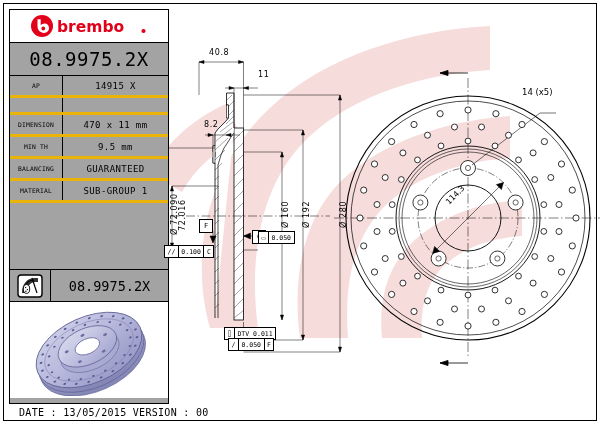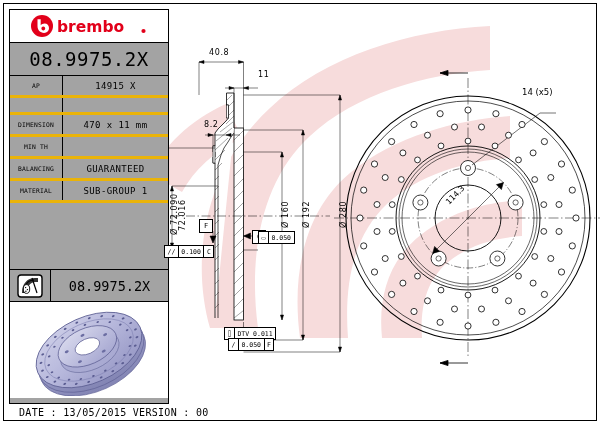--- a/index.html
+++ b/index.html
@@ -548,20 +548,21 @@
       <div class="tb-val"></div>
     </div>
 
     <div class="tb-row">
       <div class="tb-key">DIMENSION</div>
       <div class="tb-val">470 x 11 mm</div>
     </div>
 
     <div class="tb-row">
       <div class="tb-key">MIN TH</div>
+      <div class="tb-val">9.5 mm</div>
     </div>
 
     <div class="tb-row">
       <div class="tb-key">BALANCING</div>
       <div class="tb-val">GUARANTEED</div>
     </div>
 
     <div class="tb-row">
       <div class="tb-key">MATERIAL</div>
       <div class="tb-val">SUB-GROUP 1</div>

